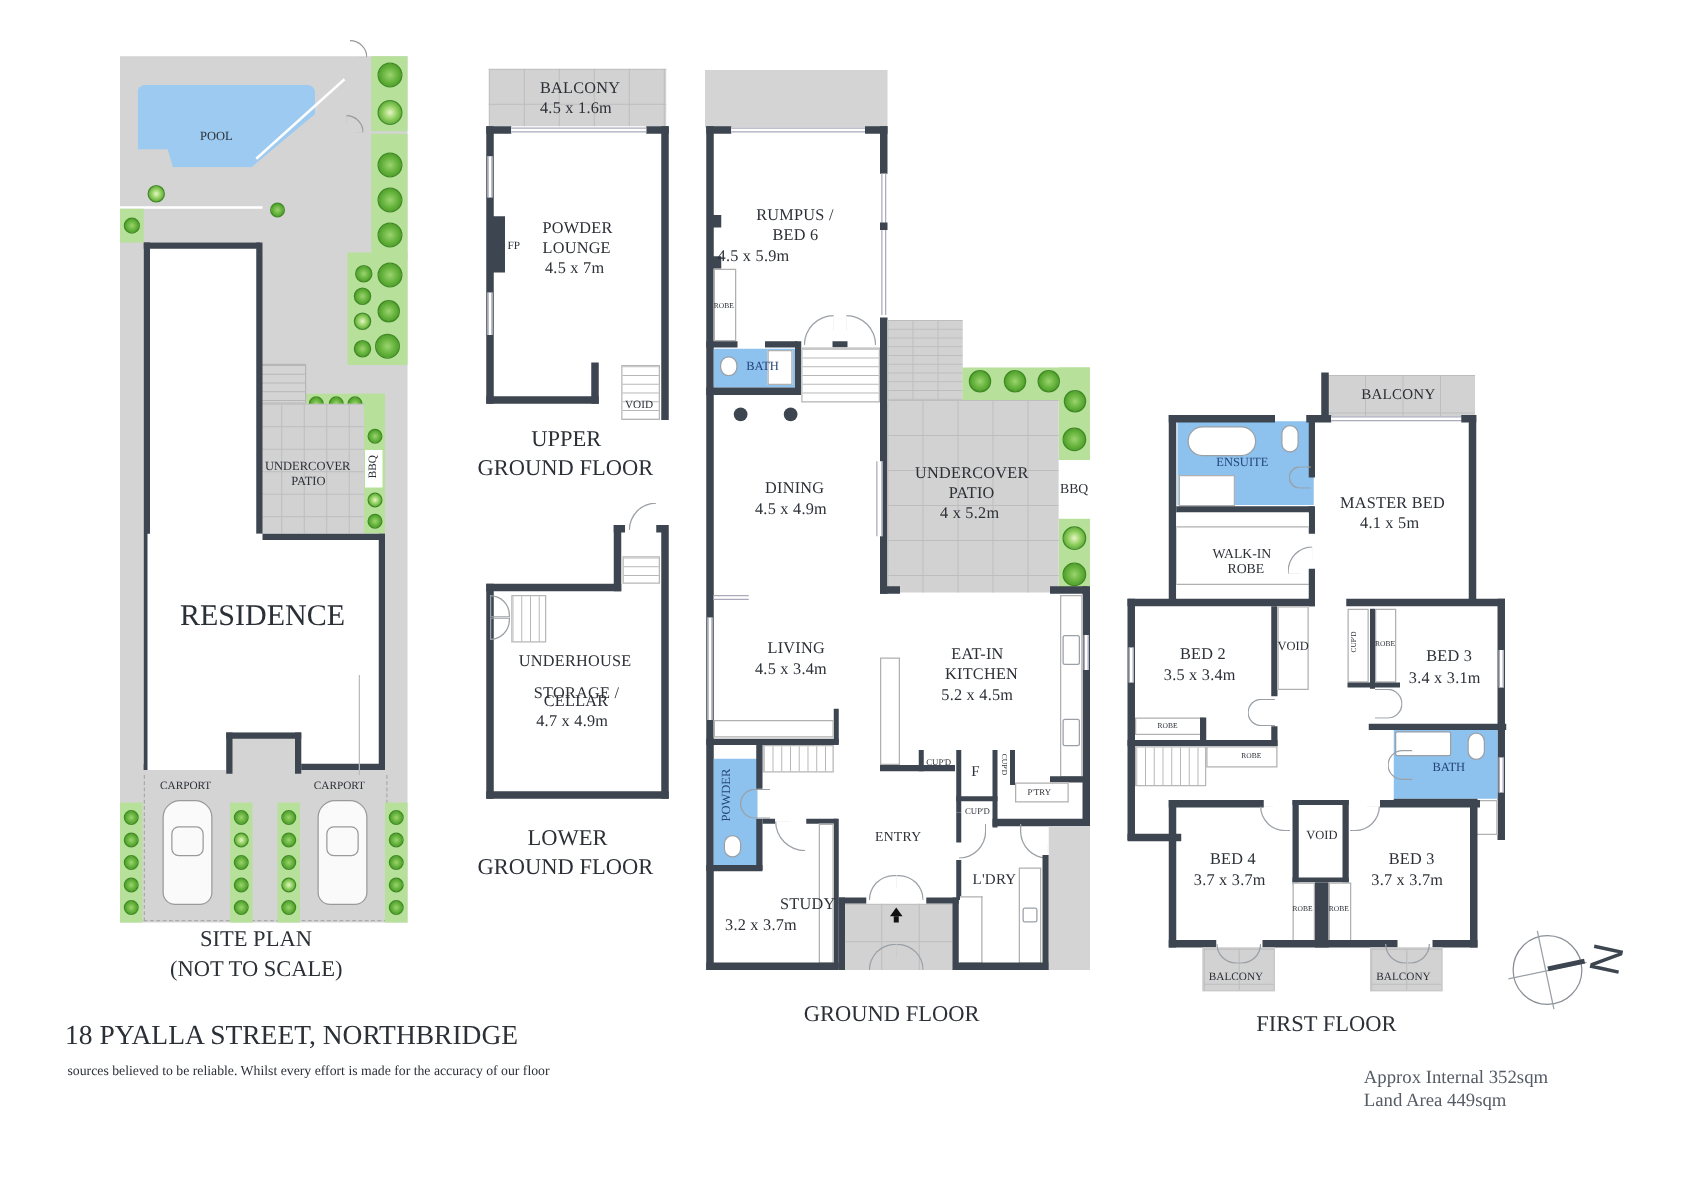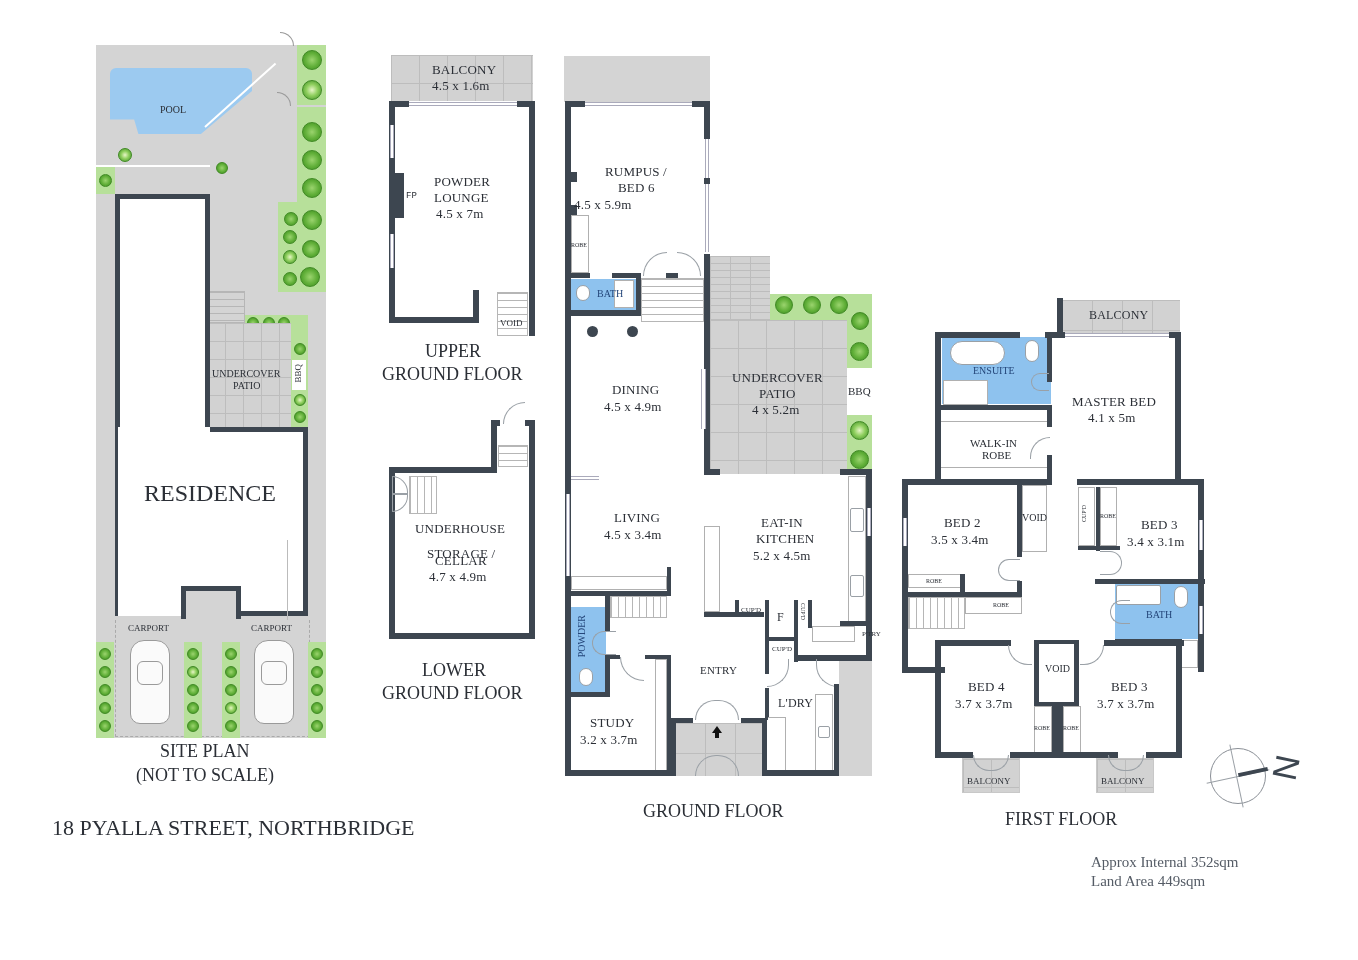--- a/index.html
+++ b/index.html
@@ -140,21 +140,21 @@
   <div class="wall" style="left:389px;top:101px;width:6px;height:222px;"></div>
   <div class="wall" style="left:389px;top:101px;width:20px;height:6px;"></div>
   <div class="wall" style="left:517px;top:101px;width:18px;height:6px;"></div>
   <div class="wall" style="left:529px;top:101px;width:6px;height:235px;"></div>
   <div class="wall" style="left:389px;top:317px;width:90px;height:6px;"></div>
   <div class="wall" style="left:473px;top:290px;width:6px;height:33px;"></div>
   <div class="window-h" style="left:409px;top:102px;width:108px;height:4px;"></div>
   <div class="window" style="left:390px;top:125px;width:4px;height:33px;"></div>
   <div class="window" style="left:390px;top:234px;width:4px;height:34px;"></div>
   <div class="wall" style="left:392px;top:173px;width:12px;height:45px;"></div>
-  <div class="lbl tiny" style="left:406px;top:191px;font-size:9px;font-family:Liberation Mono, monospace;">FP</div>
+  <div class="lbl tiny" style="left:406px;top:191px;font-size:9px;">FP</div>
   <div class="lbl room-lbl" style="left:434px;top:175px;">POWDER</div>
   <div class="lbl room-lbl" style="left:434px;top:191px;">LOUNGE</div>
   <div class="lbl room-lbl" style="left:436px;top:207px;">4.5 x 7m</div>
   <div class="stairs" style="left:497px;top:292px;width:31px;height:44px;"></div>
   <div class="lbl tiny" style="left:500px;top:318px;font-size:9px;">VOID</div>
   <div class="lbl floor-title" style="left:425px;top:340px;">UPPER</div>
   <div class="lbl floor-title" style="left:382px;top:363px;">GROUND FLOOR</div>
 </div>
 
 <div>
@@ -261,41 +261,41 @@
   <div class="wall" style="left:735px;top:600px;width:4px;height:17px;"></div>
   <div class="wall" style="left:765px;top:600px;width:4px;height:50px;"></div>
   <div class="wall" style="left:794px;top:600px;width:4px;height:62px;"></div>
   <div class="wall" style="left:808px;top:600px;width:4px;height:28px;"></div>
   <div class="wall" style="left:840px;top:621px;width:32px;height:5px;"></div>
   <div class="wall" style="left:794px;top:655px;width:78px;height:6px;"></div>
   <div class="lbl tiny" style="left:741px;top:606px;">CUP'D</div>
   <div class="lbl" style="left:777px;top:611px;font-size:12px;">F</div>
   <div class="lbl tiny vtext-d" style="left:799px;top:603px;font-size:6px;">CUP'D</div>
   <div class="bench" style="left:812px;top:626px;width:43px;height:16px;"></div>
-  <div class="lbl tiny" style="left:822px;top:630px;margin-left:40px;">P'TRY</div>
+  <div class="lbl tiny" style="left:822px;top:630px;">P'TRY</div>
   <div class="wall" style="left:765px;top:637px;width:33px;height:4px;"></div>
   <div class="lbl tiny" style="left:772px;top:645px;">CUP'D</div>
   <div class="wall" style="left:765px;top:650px;width:4px;height:24px;"></div>
 
   <div class="wall" style="left:565px;top:591px;width:106px;height:5px;"></div>
   <div class="stairs-v" style="left:610px;top:596px;width:57px;height:22px;"></div>
   <div class="wet" style="left:571px;top:607px;width:35px;height:85px;"></div>
   <div class="wall" style="left:605px;top:596px;width:5px;height:35px;"></div>
   <div class="wall" style="left:605px;top:655px;width:5px;height:41px;"></div>
   <div class="wall" style="left:565px;top:692px;width:45px;height:5px;"></div>
   <div class="fixture" style="left:579px;top:668px;width:14px;height:18px;"></div>
   <div class="lbl vtext" style="left:576px;top:615px;font-size:10px;color:#24467a;">POWDER</div>
   <div class="door-arc" style="left:592px;top:631px;width:24px;height:24px;border-radius:24px 0 0 24px;border-right:none;"></div>
 
   <div class="wall" style="left:610px;top:655px;width:10px;height:4px;"></div>
   <div class="wall" style="left:645px;top:655px;width:25px;height:4px;"></div>
   <div class="door-arc" style="left:620px;top:657px;width:24px;height:24px;border-radius:0 0 0 24px;border-top:none;border-right:none;"></div>
   <div class="wall" style="left:667px;top:655px;width:4px;height:120px;"></div>
   <div class="bench" style="left:655px;top:659px;width:12px;height:112px;"></div>
-  <div class="lbl room-lbl" style="left:590px;top:716px;">STUDY</div>
+  <div class="lbl room-lbl" style="left:624px;top:716px;">STUDY</div>
   <div class="lbl room-lbl" style="left:580px;top:733px;">3.2 x 3.7m</div>
   <div class="wall" style="left:565px;top:770px;width:106px;height:6px;"></div>
 
   <div class="lbl room-lbl" style="left:700px;top:664px;font-size:11px;">ENTRY</div>
   <div class="wall" style="left:671px;top:718px;width:22px;height:5px;"></div>
   <div class="wall" style="left:741px;top:718px;width:26px;height:5px;"></div>
   <div class="door-arc" style="left:695px;top:700px;width:22px;height:20px;border-radius:22px 0 0 0;border-right:none;border-bottom:none;"></div>
   <div class="door-arc" style="left:717px;top:700px;width:22px;height:20px;border-radius:0 22px 0 0;border-left:none;border-bottom:none;"></div>
   <div class="tile" style="left:675px;top:723px;width:90px;height:53px;background-size:30px 30px;"></div>
   <div class="abs" style="left:712px;top:726px;width:0;height:0;border-left:5px solid transparent;border-right:5px solid transparent;border-bottom:7px solid #111;"></div>
@@ -433,15 +433,16 @@
 
 <div>
   <div class="abs" style="left:1210px;top:748px;width:56px;height:56px;border:1px solid #8a8f96;border-radius:50%;"></div>
   <div class="abs" style="left:1236px;top:744px;width:1px;height:64px;background:#9aa0a6;transform:rotate(-12deg);"></div>
   <div class="abs" style="left:1206px;top:776px;width:64px;height:1px;background:#9aa0a6;transform:rotate(-12deg);"></div>
   <div class="abs" style="left:1238px;top:770px;width:30px;height:4px;background:#3d4650;transform:rotate(-12deg);"></div>
   <div class="lbl" style="left:1274px;top:748px;font-size:34px;font-family:'Liberation Sans',sans-serif;color:#3d4650;transform:rotate(-78deg);">N</div>
 </div>
 
 <div style="position:absolute;left:54px;top:850px;font-size:11px;line-height:14px;color:#2b2f36;font-family:'Liberation Serif',serif;">
+  <div>sources believed to be  reliable. Whilst every effort is made for the accuracy of our floor</div>
 </div>
 <div class="lbl" style="left:1091px;top:854px;font-size:15px;color:#555c66;text-align:left;">Approx Internal 352sqm</div>
 <div class="lbl" style="left:1091px;top:873px;font-size:15px;color:#555c66;text-align:left;">Land Area 449sqm</div>
 
 </body></html>

